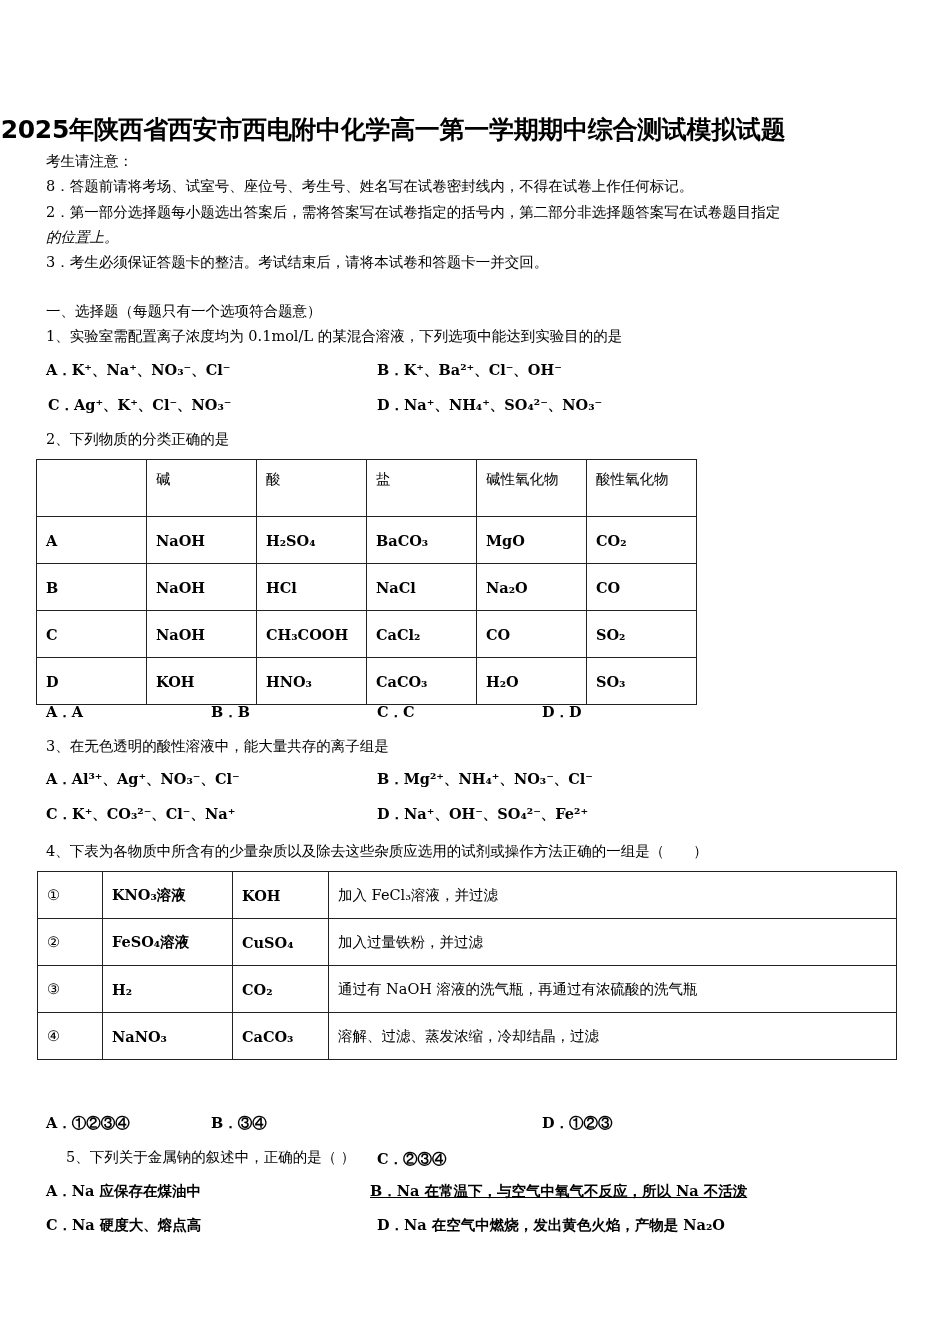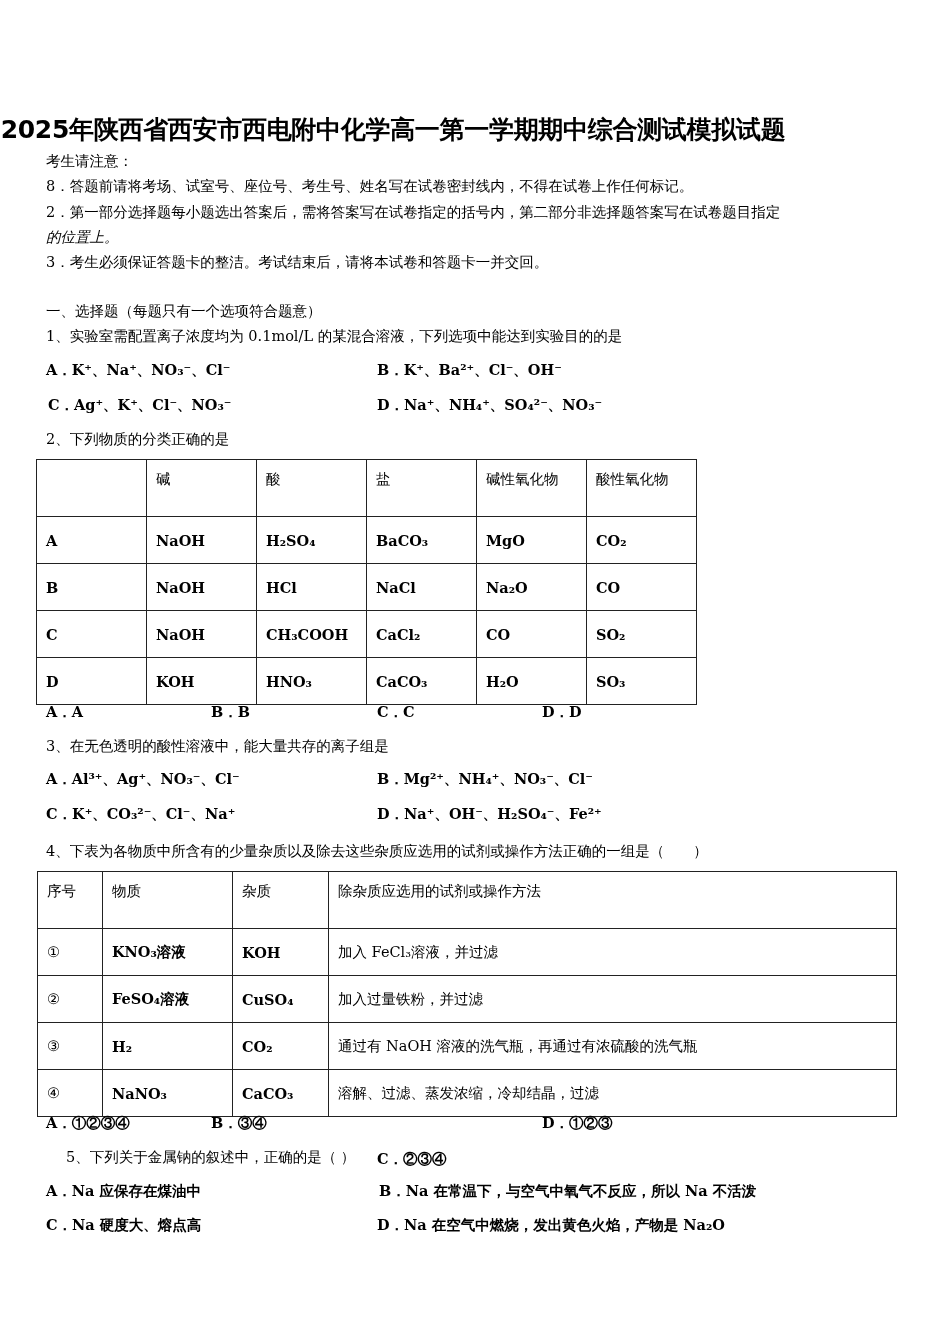--- a/index.html
+++ b/index.html
@@ -92,38 +92,32 @@
 
 <div class="abs opt" style="top:703px; left:46px;">A．A</div>
 <div class="abs opt" style="top:703px; left:211px;">B．B</div>
 <div class="abs opt" style="top:703px; left:377px;">C．C</div>
 <div class="abs opt" style="top:703px; left:542px;">D．D</div>
 
 <div class="abs q" style="top:737px;">3、在无色透明的酸性溶液中，能大量共存的离子组是</div>
 <div class="abs opt" style="top:770px; left:46px;">A．Al³⁺、Ag⁺、NO₃⁻、Cl⁻</div>
 <div class="abs opt" style="top:770px; left:377px;">B．Mg²⁺、NH₄⁺、NO₃⁻、Cl⁻</div>
 <div class="abs opt" style="top:805px; left:46px;">C．K⁺、CO₃²⁻、Cl⁻、Na⁺</div>
-<div class="abs opt" style="top:805px; left:377px;">D．Na⁺、OH⁻、H₂SO₄⁻、Fe²⁺</div>
+<div class="abs opt" style="top:805px; left:377px;">D．Na⁺、OH⁻、SO₄²⁻、Fe²⁺</div>
 
 <div class="abs q" style="top:842px;">4、下表为各物质中所含有的少量杂质以及除去这些杂质应选用的试剂或操作方法正确的一组是（　　）</div>
 
 <table class="t" style="left:37px; top:871px; width:859px;">
   <colgroup>
       <col style="width:65px">
       <col style="width:130px">
       <col style="width:96px">
       <col style="width:568px">
     </colgroup>
   <tbody>
-      <tr>
-    <td class="hdr">序号</td>
-    <td class="hdr">物质</td>
-    <td class="hdr">杂质</td>
-    <td class="hdr">除杂质应选用的试剂或操作方法</td>
-  </tr>
   <tr>
     <td>①</td>
     <td class="b">KNO₃溶液</td>
     <td class="b">KOH</td>
     <td>加入 FeCl₃溶液，并过滤</td>
   </tr>
   <tr>
     <td>②</td>
     <td class="b">FeSO₄溶液</td>
     <td class="b">CuSO₄</td>
@@ -144,15 +138,15 @@
 </tbody>
   </table>
 
 <div class="abs opt" style="top:1114px; left:46px;">A．①②③④</div>
 <div class="abs opt" style="top:1114px; left:211px;">B．③④</div>
 <div class="abs opt" style="top:1114px; left:377px;margin-top:36px;">C．②③④</div>
 <div class="abs opt" style="top:1114px; left:542px;">D．①②③</div>
 
 <div class="abs q" style="top:1148px;margin-left:20px;">5、下列关于金属钠的叙述中，正确的是（  ）</div>
 <div class="abs opt" style="top:1182px; left:46px;">A．Na 应保存在煤油中</div>
-<div class="abs opt" style="top:1182px; left:379px;">B．Na 在常温下，与空气中氧气不反应，所以 Na 不活泼</div>
+<div class="abs opt" style="top:1182px; left:370px;text-decoration:underline;">B．Na 在常温下，与空气中氧气不反应，所以 Na 不活泼</div>
 <div class="abs opt" style="top:1216px; left:46px;">C．Na 硬度大、熔点高</div>
 <div class="abs opt" style="top:1216px; left:377px;">D．Na 在空气中燃烧，发出黄色火焰，产物是 Na₂O</div>
 
 </body></html>

